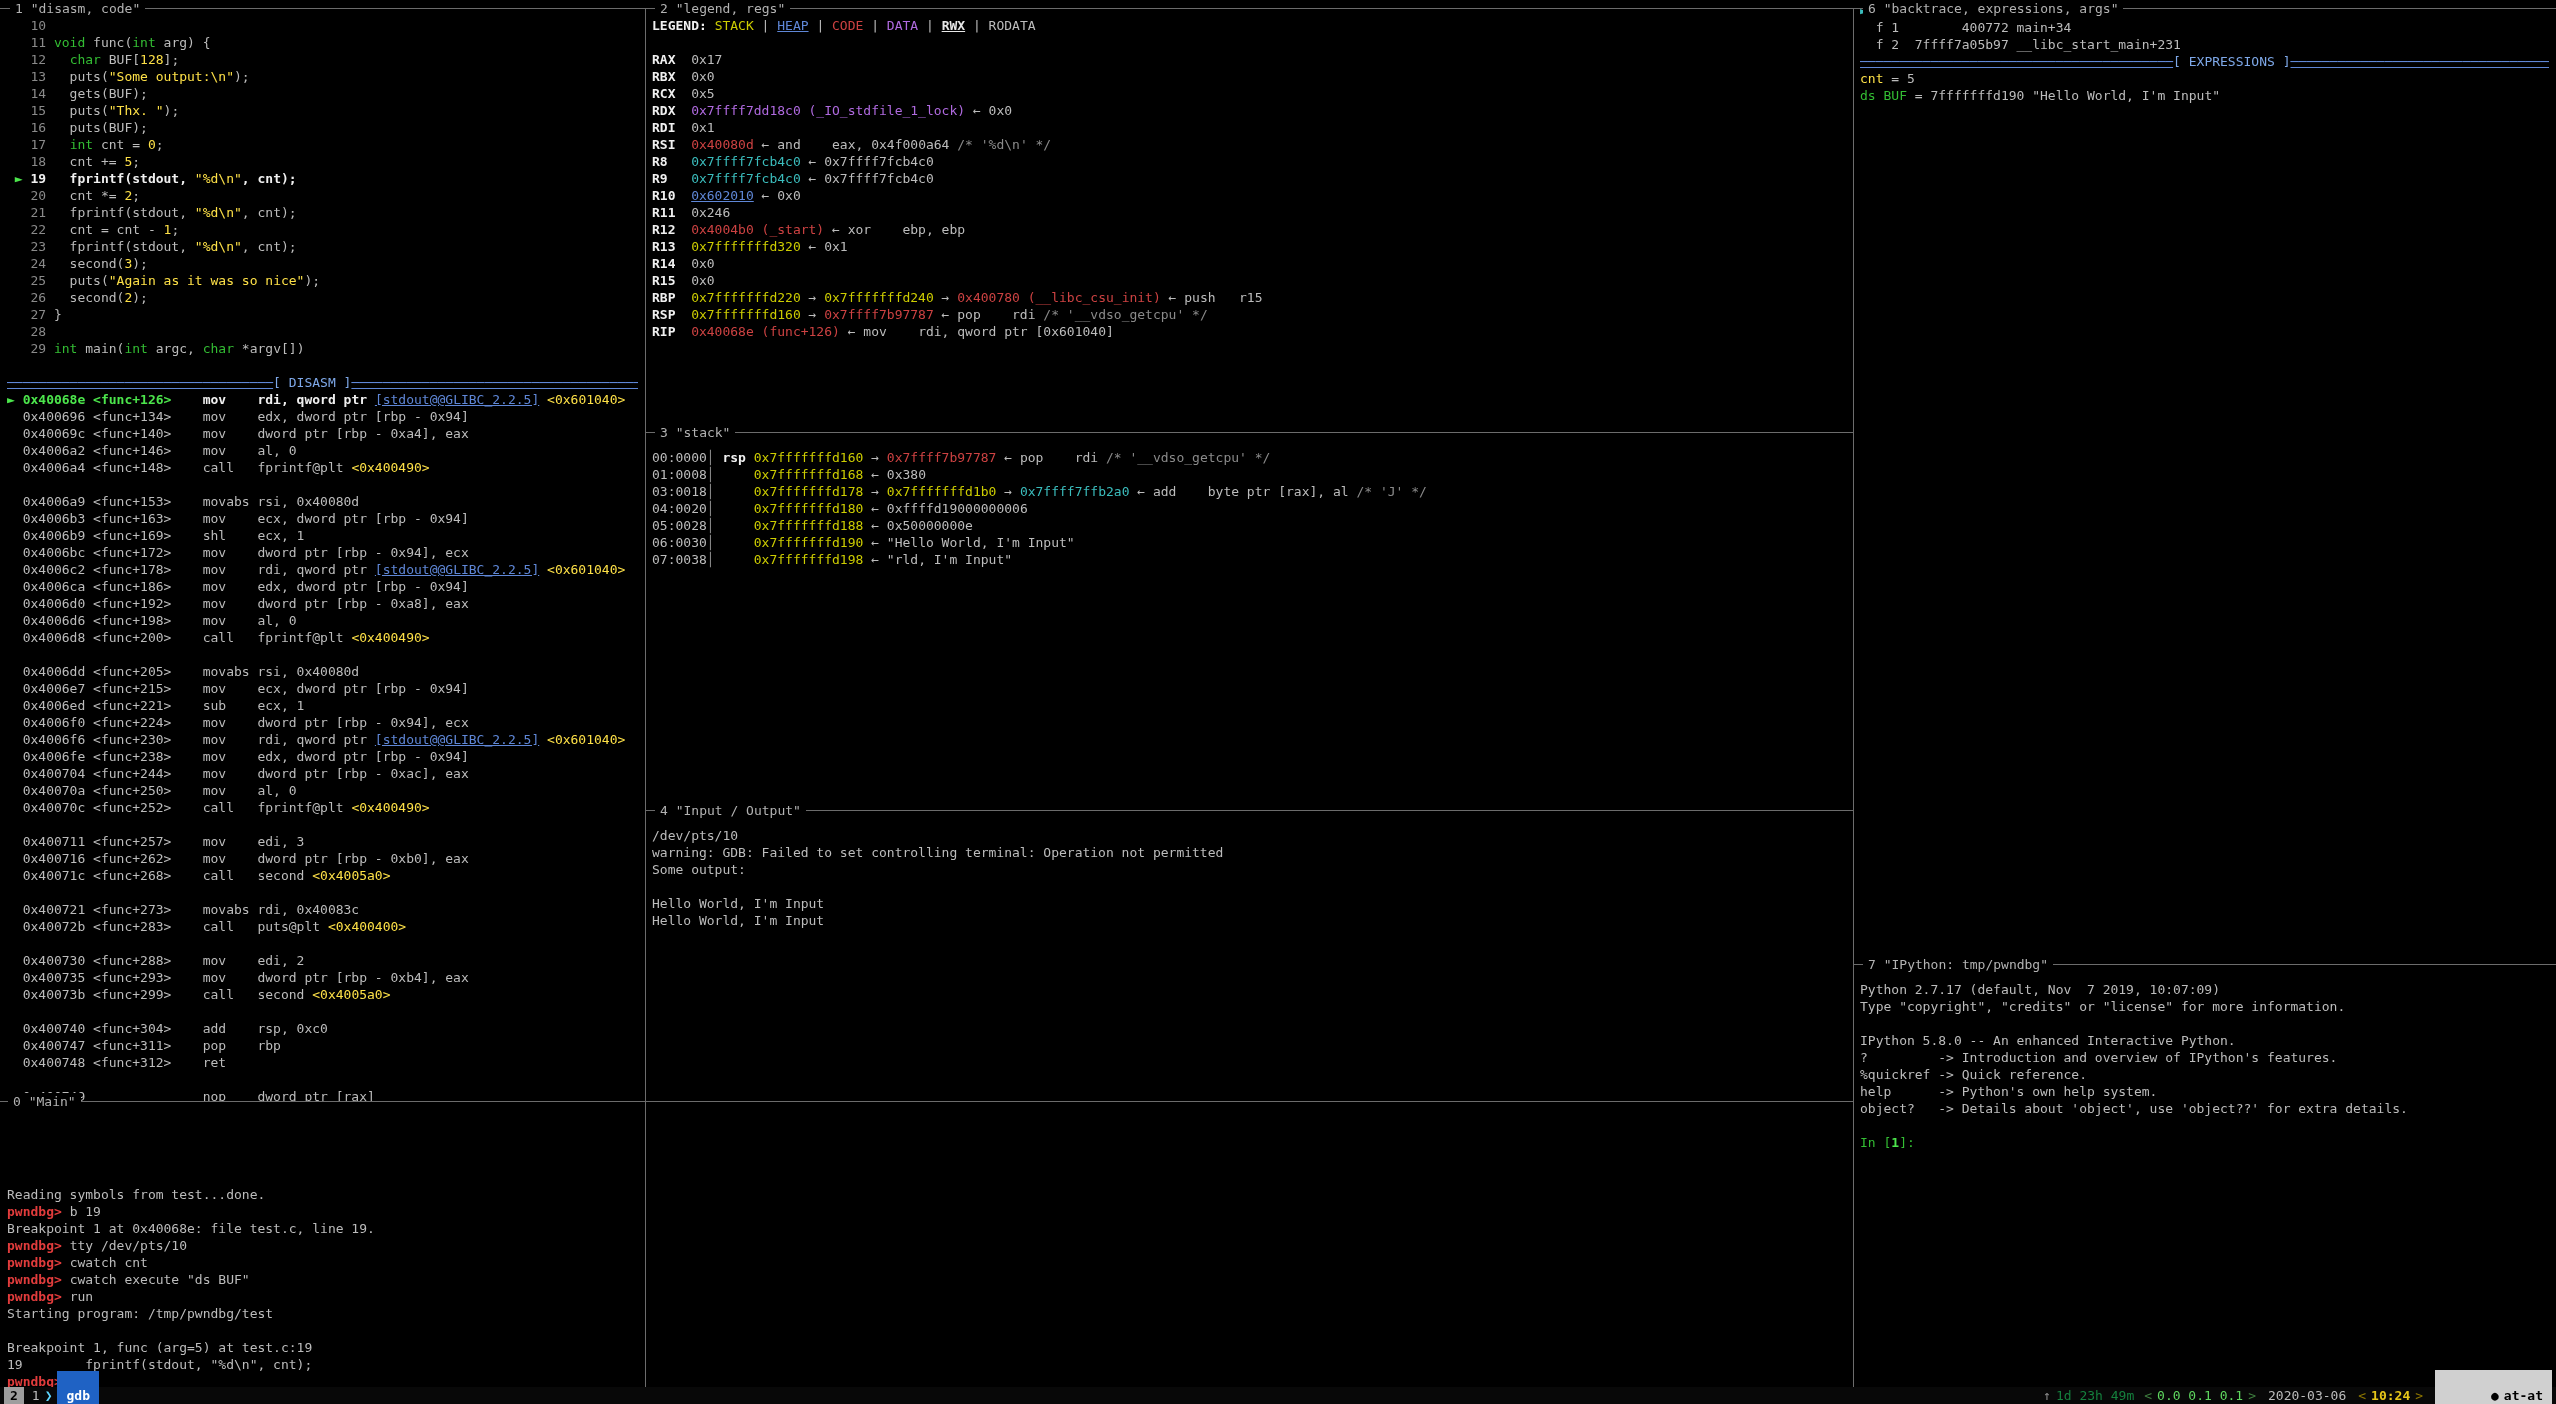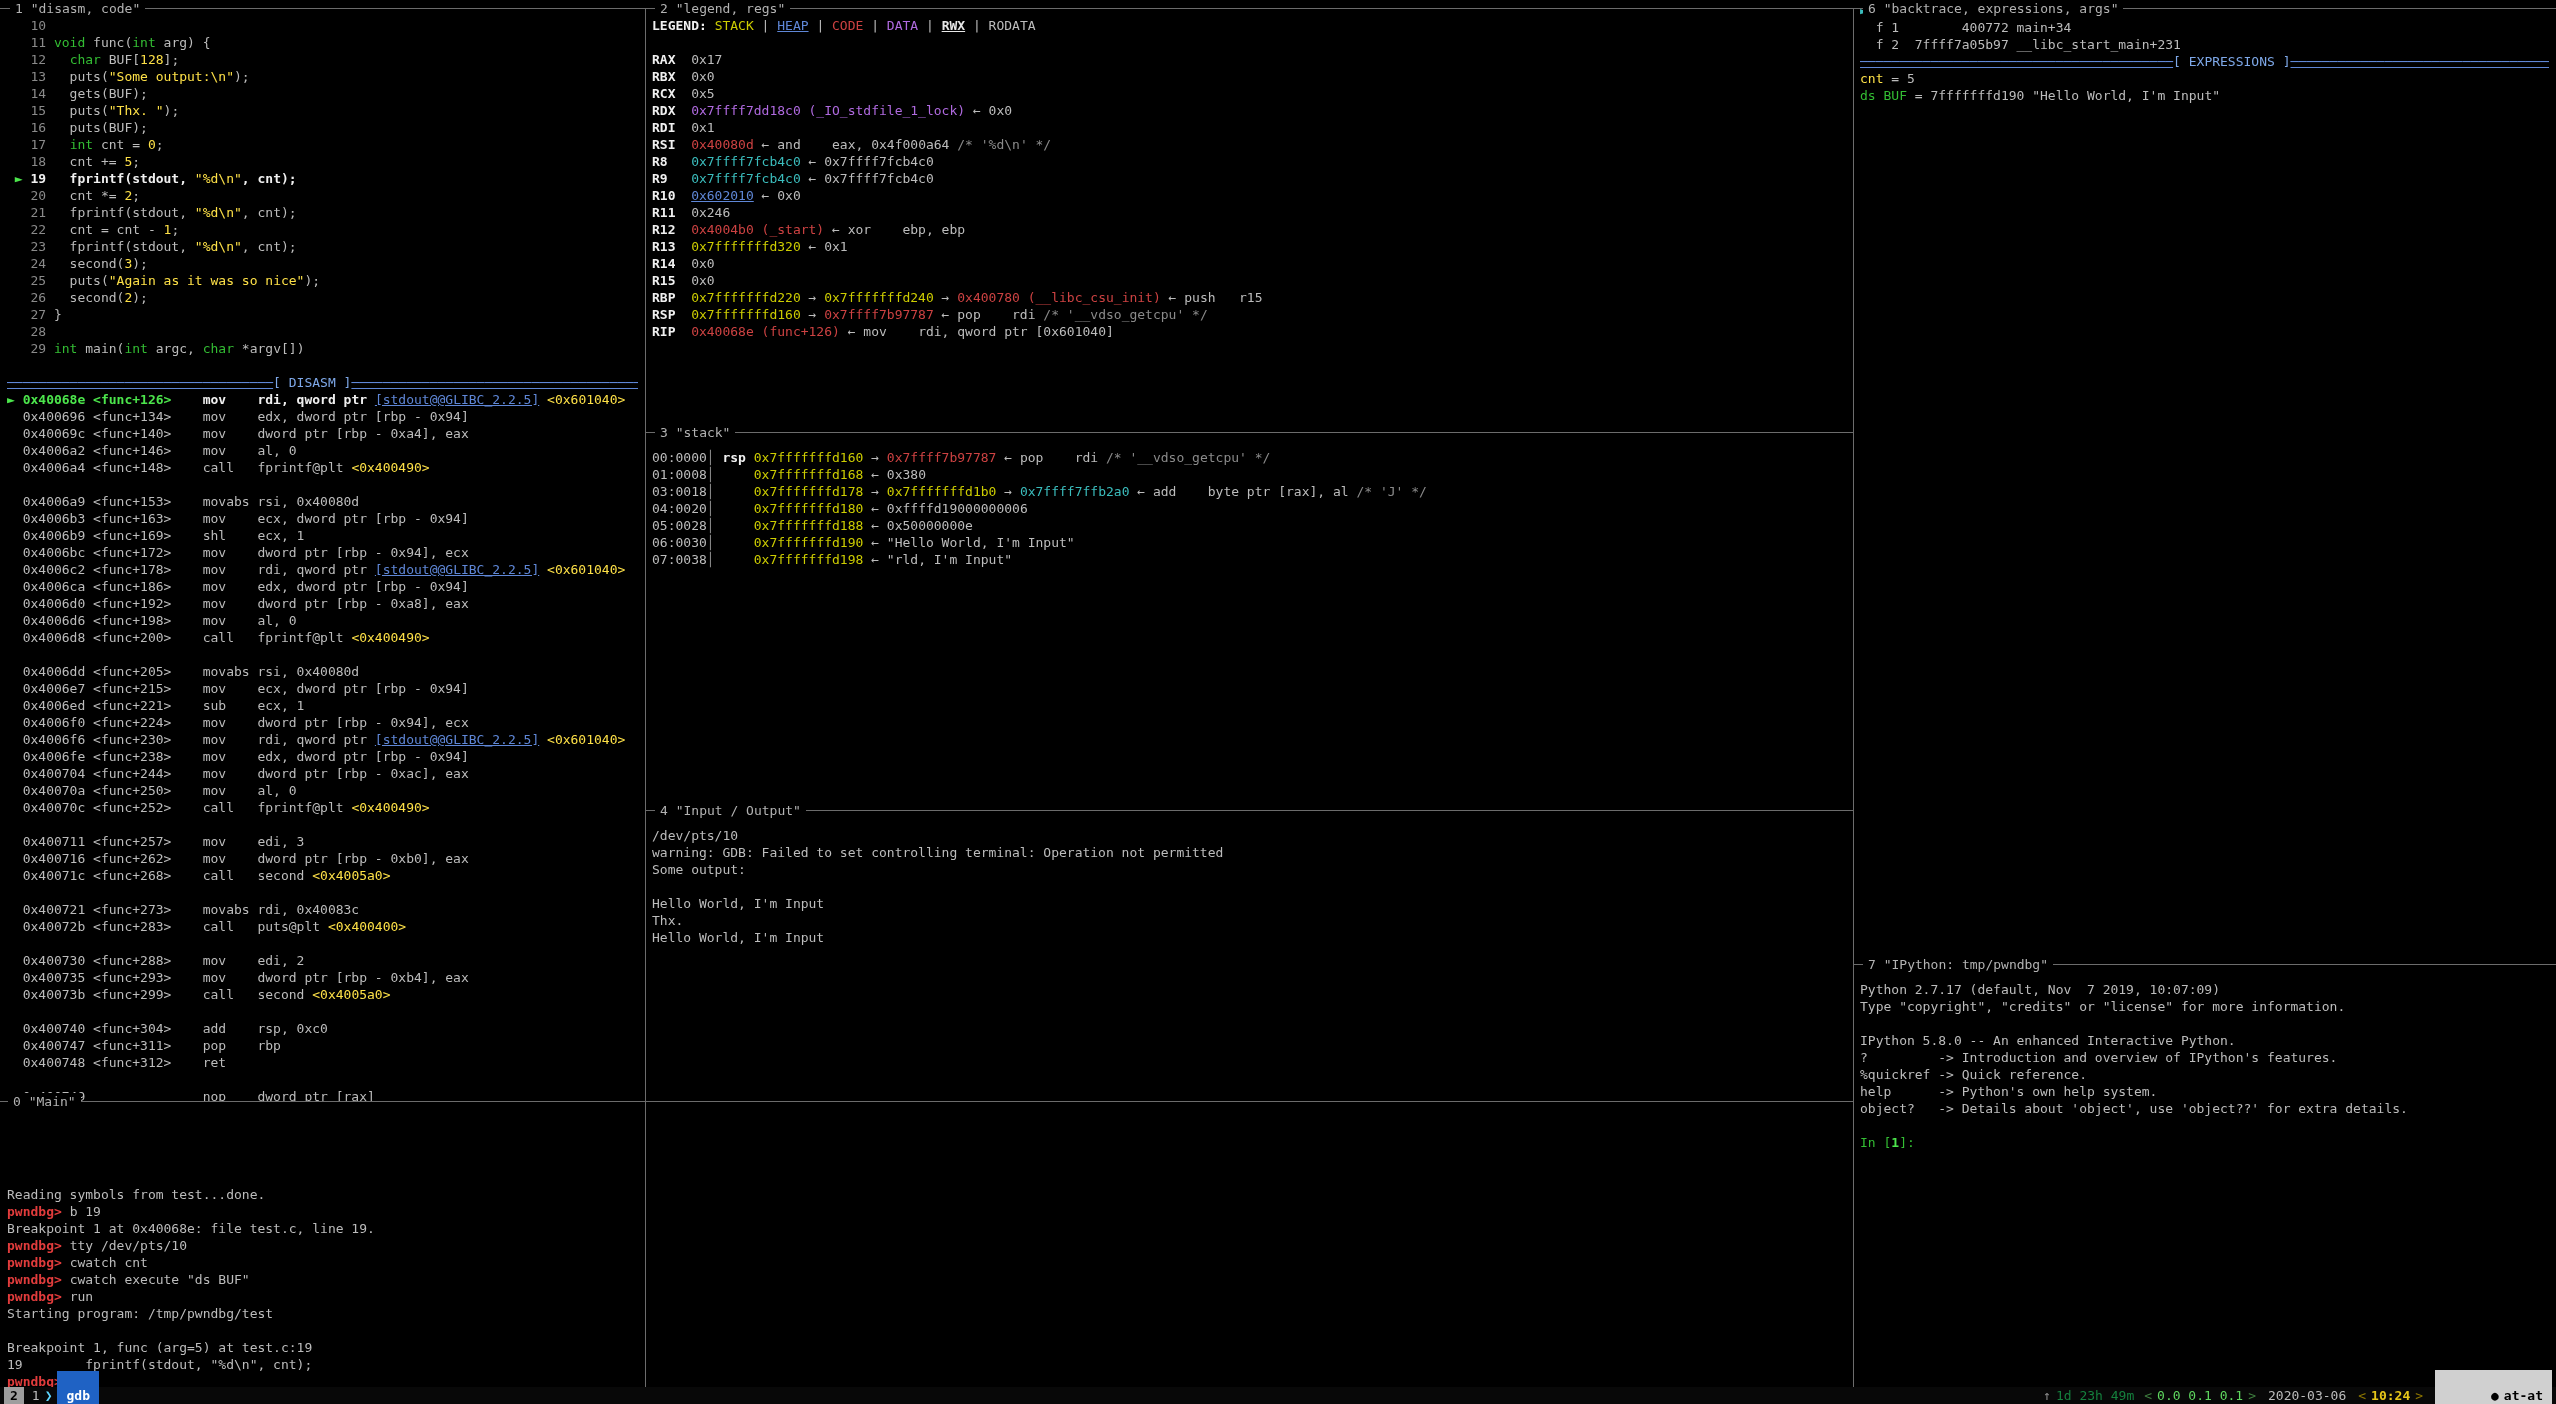--- a/index.html
+++ b/index.html
@@ -188,21 +188,20 @@
     <div class="line"><span class="c-w">05:0028</span><span class="c-g">│</span><span class="c-w">     </span><span class="c-Y">0x7fffffffd188</span><span class="c-w"> ← 0x50000000e</span></div>
     <div class="line"><span class="c-w">06:0030</span><span class="c-g">│</span><span class="c-w">     </span><span class="c-Y">0x7fffffffd190</span><span class="c-w"> ← "Hello World, I'm Input"</span></div>
     <div class="line"><span class="c-w">07:0038</span><span class="c-g">│</span><span class="c-w">     </span><span class="c-Y">0x7fffffffd198</span><span class="c-w"> ← "rld, I'm Input"</span></div>
   </div>
 <div class="pane pane-io" id="pane-io">
     <div class="line"><span class="c-w">/dev/pts/10</span></div>
     <div class="line"><span class="c-w">warning: GDB: Failed to set controlling terminal: Operation not permitted</span></div>
     <div class="line"><span class="c-w">Some output:</span></div>
     <div class="line">&nbsp;</div>
     <div class="line"><span class="c-w">Hello World, I'm Input</span></div>
-    <div class="line"><span class="c-w">Thx. </span></div>
     <div class="line"><span class="c-w">Hello World, I'm Input</span></div>
   </div>
 <div class="pane pane-backtrace" id="pane-backtrace">
     <div class="line"><span class="c-C">► </span><span class="c-w">f 0        40068e func+126</span></div>
     <div class="line"><span class="c-w">  f 1        400772 main+34</span></div>
     <div class="line"><span class="c-w">  f 2  7ffff7a05b97 __libc_start_main+231</span></div>
     <div class="line"><span class="c-B">────────────────────────────────────────</span><span class="c-BB">[ EXPRESSIONS ]</span><span class="c-B">──────────────────────────────────</span></div>
     <div class="line"><span class="c-O">cnt</span><span class="c-w"> = 5</span></div>
     <div class="line"><span class="c-G">ds BUF</span><span class="c-w"> = 7fffffffd190 "Hello World, I'm Input"</span></div>
   </div>

